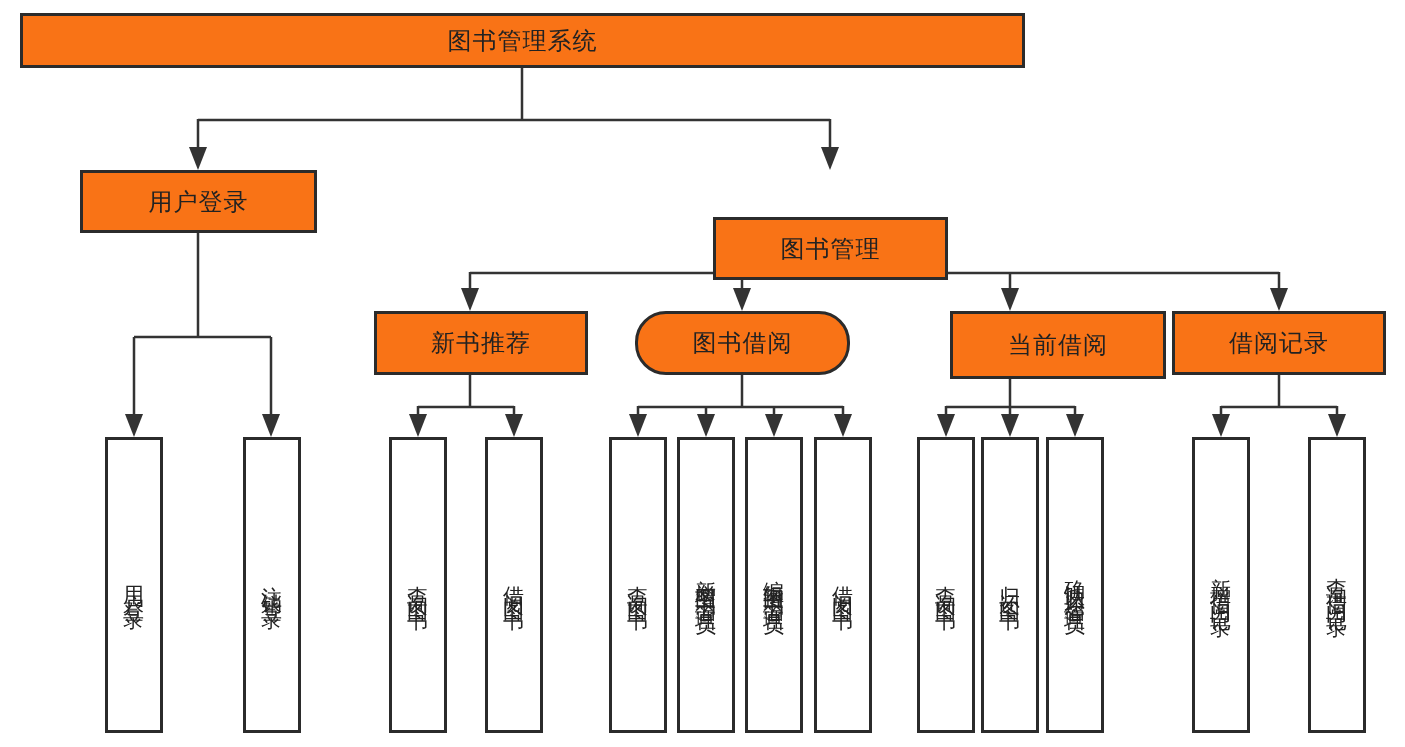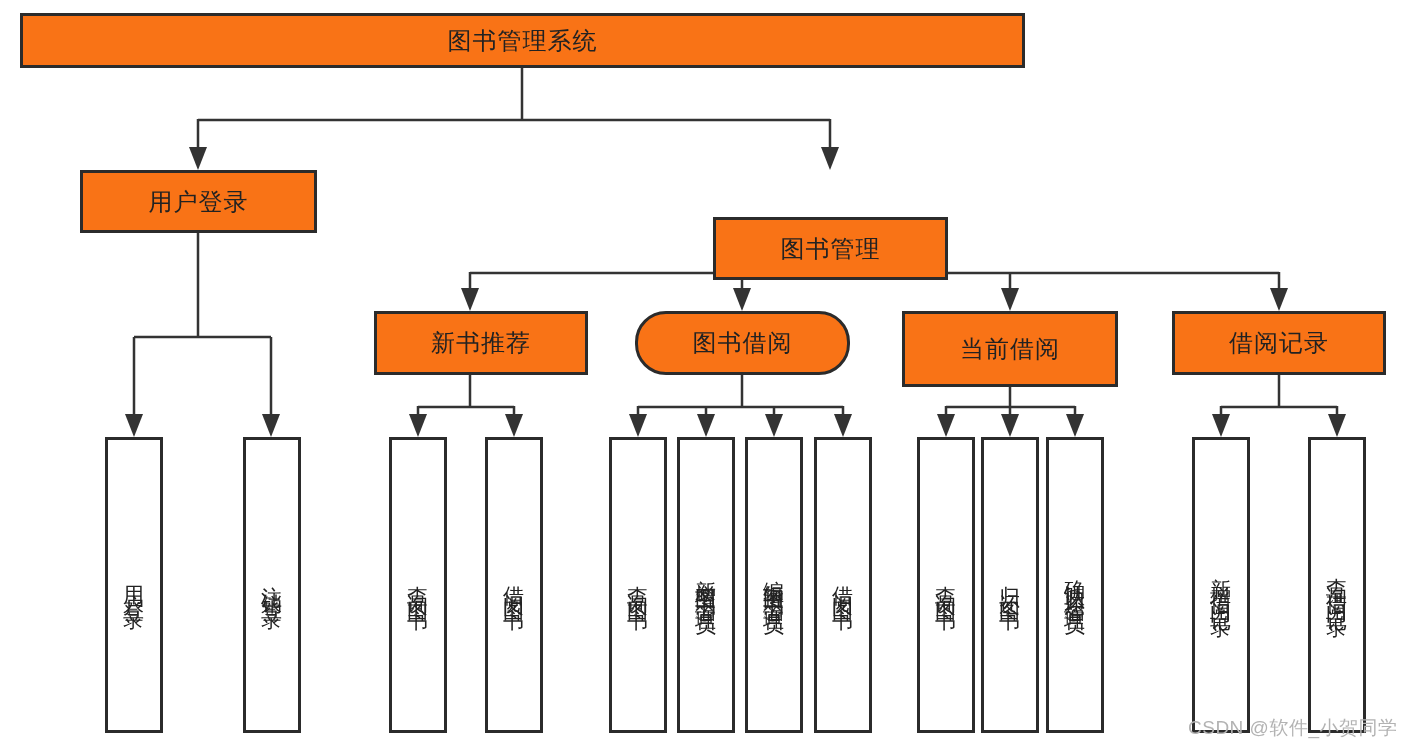--- a/index.html
+++ b/index.html
@@ -108,36 +108,35 @@
     </g>
   </svg>
 
   <div class="hnode" style="left:20px; top:13px; width:1005px; height:55px;">图书管理系统</div>
 
   <div class="hnode" style="left:80px; top:170px; width:237px; height:63px;">用户登录</div>
   <div class="hnode" style="left:713px; top:169px; width:235px; height:63px;margin-top:48px;">图书管理</div>
 
   <div class="hnode" style="left:363px; top:311px; width:214px; height:64px;margin-left:11px;">新书推荐</div>
   <div class="hnode" style="left:635px; top:311px; width:215px; height:64px;border-radius:31px;">图书借阅</div>
-  <div class="hnode" style="left:902px; top:311px; width:216px; height:76px;">当前借阅</div>
+  <div class="hnode" style="left:950px; top:311px; width:216px; height:68px;">当前借阅</div>
   <div class="hnode" style="left:1172px; top:311px; width:214px; height:64px;">借阅记录</div>
 
   <div class="vnode" style="left:105px;">用户登录</div>
   <div class="vnode" style="left:243px;">注销登录</div>
 
   <div class="vnode" style="left:389px;">查询图书</div>
   <div class="vnode" style="left:485px;">借阅图书</div>
 
   <div class="vnode" style="left:609px;">查询图书</div>
   <div class="vnode" style="left:677px; letter-spacing:5px;">新增图书（管理员）</div>
   <div class="vnode" style="left:745px; letter-spacing:5px;">编辑图书（管理员）</div>
   <div class="vnode" style="left:814px;">借阅图书</div>
 
   <div class="vnode" style="left:917px;">查询图书</div>
   <div class="vnode" style="left:981px;">归还图书</div>
   <div class="vnode" style="left:1046px; letter-spacing:5px;">确认归还（管理员）</div>
 
   <div class="vnode" style="left:1192px;">新增借阅记录</div>
   <div class="vnode" style="left:1308px;">查询借阅记录</div>
 
-  <div class="watermark">CSDN @软件_小贺同学</div>
 
 </div>
 
 </body></html>

